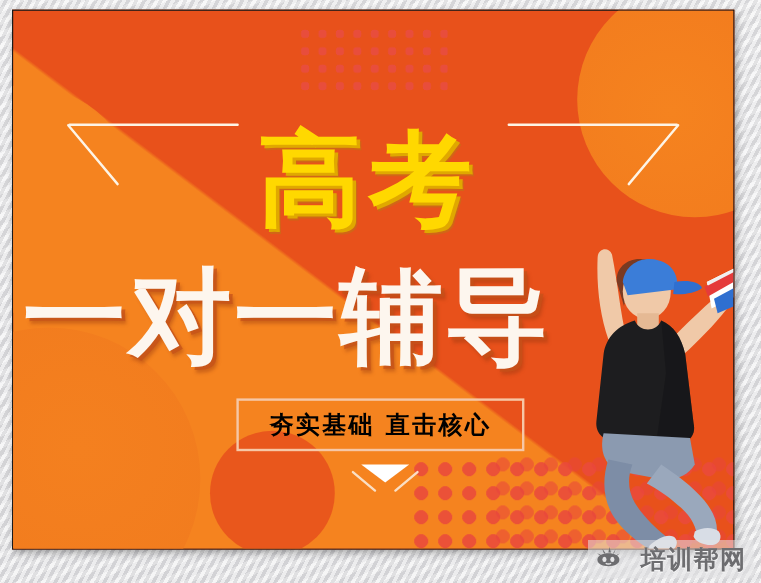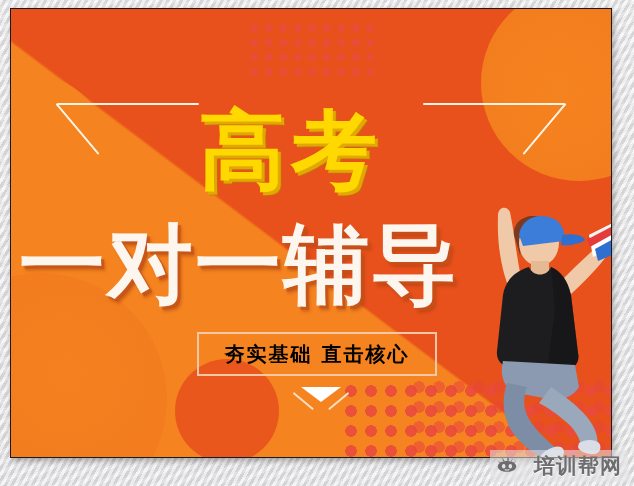--- a/index.html
+++ b/index.html
@@ -84,21 +84,21 @@
 
   #bracket-right{right:46px;top:94px;width:142px;height:56px;}
   #bracket-right .b-h{right:0;top:0;width:142px;}
   #bracket-right .b-d{right:0;top:0;width:66px;transform:rotate(-50deg);transform-origin:right top;}
 
   
   #headline-block{
     position:absolute;left:0;top:0;width:602px;height:450px;
   }
   #title-main{
-    position:absolute;left:0;top:98px;width:560px;
+    position:absolute;left:16px;top:98px;width:560px;
     text-align:center;
     font-size:86px;line-height:1;
     font-weight:bold;
     letter-spacing:6px;
     color:#ffd800;
     text-shadow:
       3px 3px 0 #e0a800,
       4px 4px 0 rgba(190,120,20,.55);
     font-family:"DejaVu Sans","Liberation Sans",sans-serif;
   }

